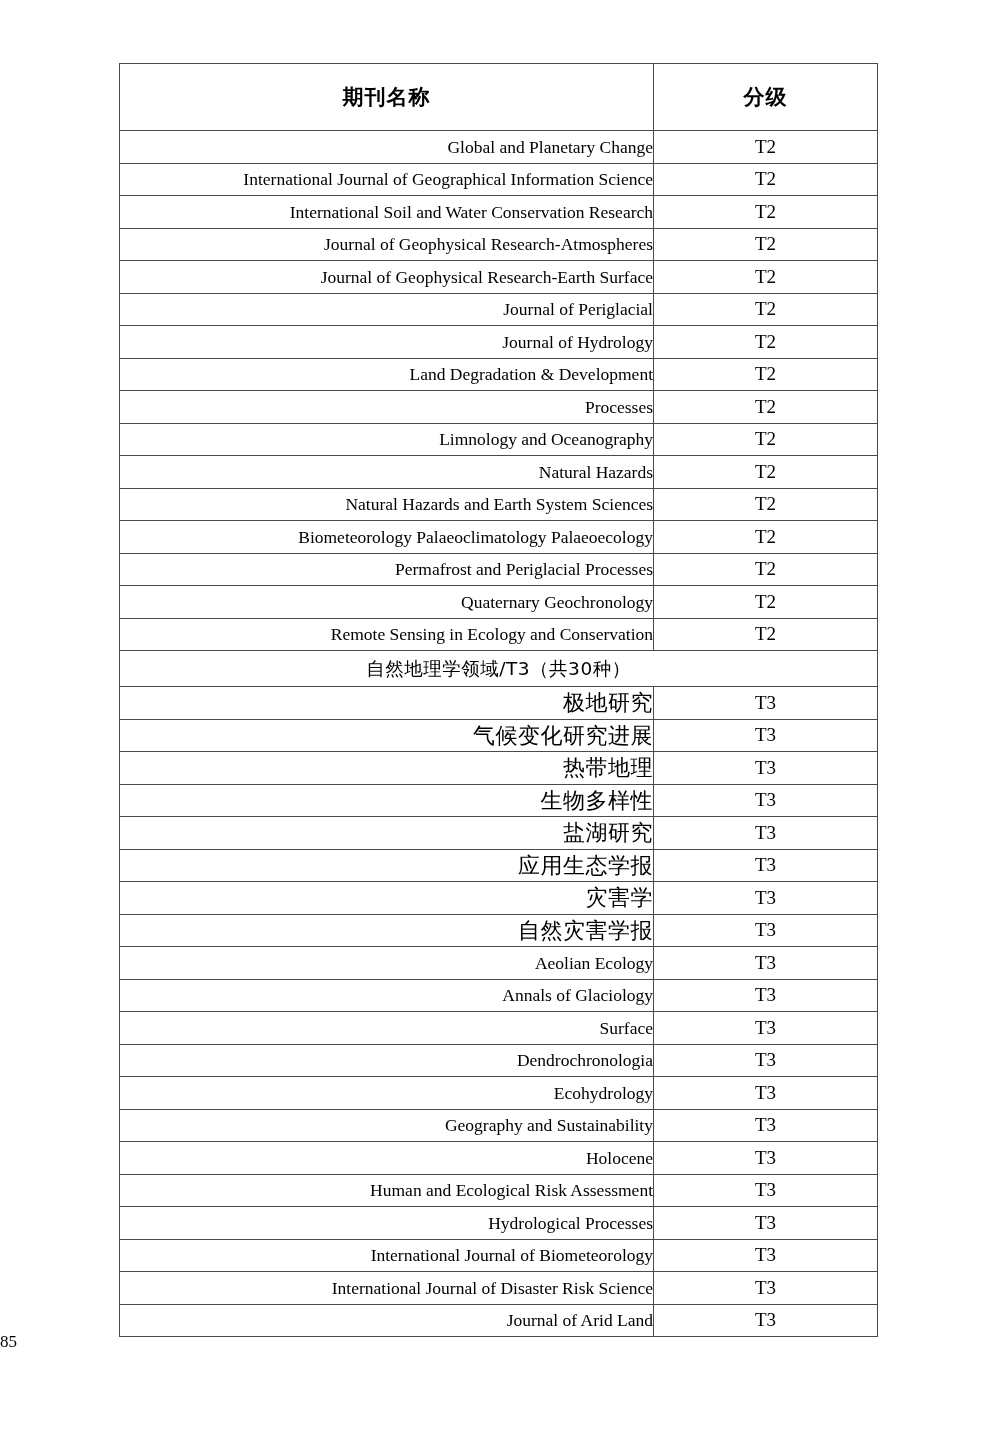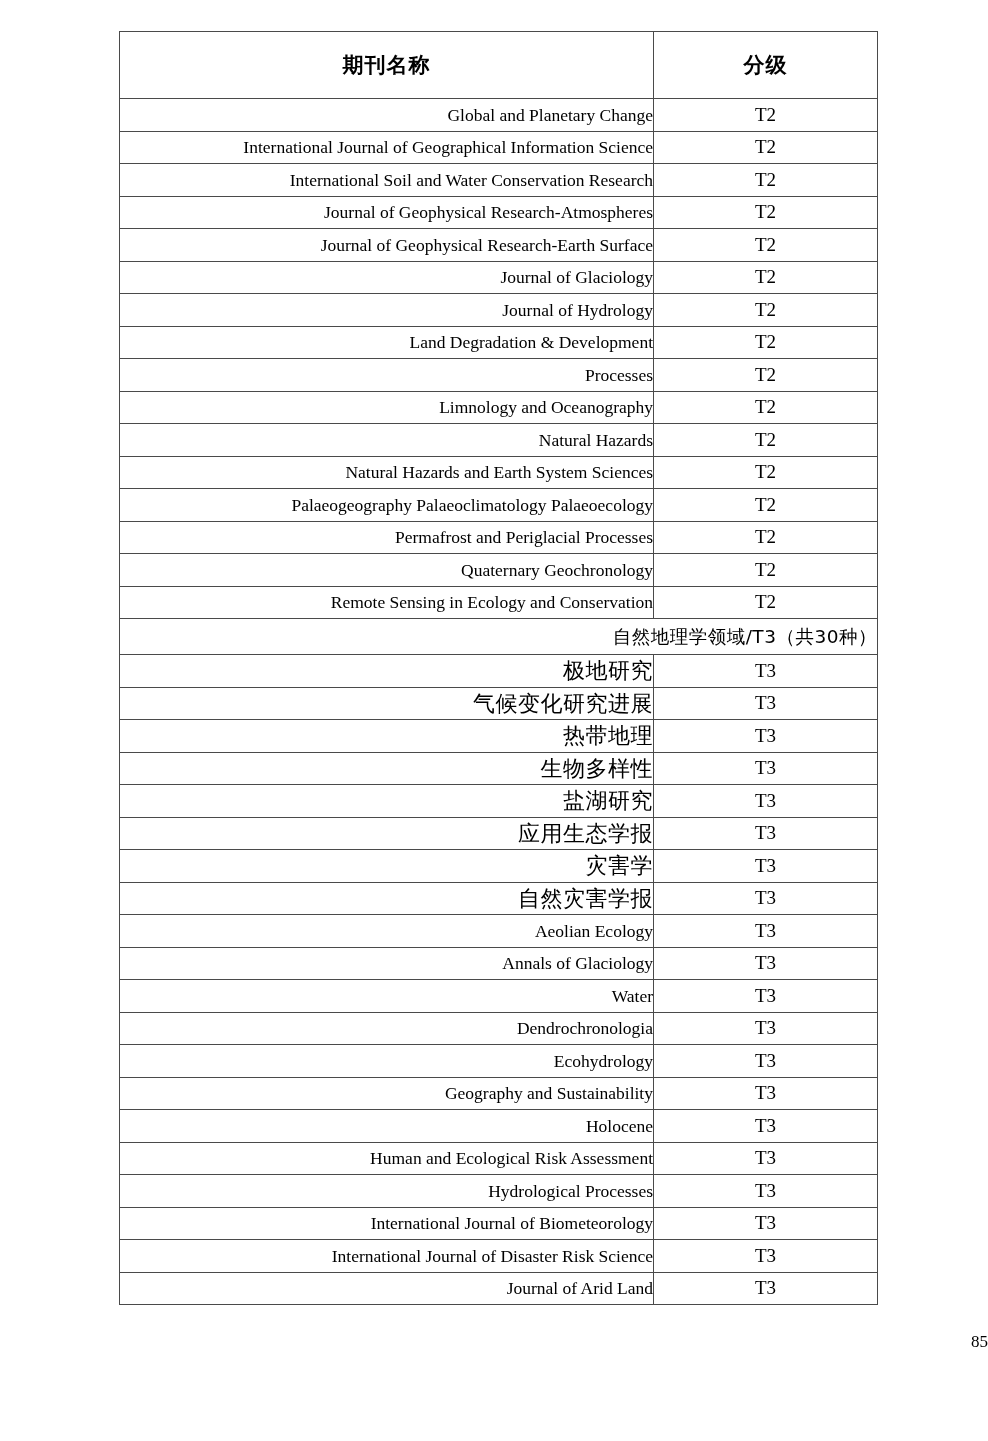--- a/index.html
+++ b/index.html
@@ -27,20 +27,21 @@
     position: absolute;
     left: 119px;
     top: 31px;
     width: 758px;
   }
 
   table.journal-table {
     width: 758px;
     border-collapse: collapse;
     table-layout: fixed;
+    margin-top: 32px;
   }
 
   table.journal-table col.col-name { width: 534px; }
   table.journal-table col.col-tier { width: 224px; }
 
   table.journal-table th,
   table.journal-table td {
     border: 1px solid #4a4a4a;
     padding: 0;
     vertical-align: middle;
@@ -76,38 +77,37 @@
   }
 
   td.cell-tier {
     text-align: center;
     font-size: 19px;
   }
 
   
   tr.section-row td {
     height: 35px;
-    text-align: right;
+    text-align: center;
     font-family: "DejaVu Sans", "Liberation Sans", sans-serif;
     font-size: 18.5px;
     letter-spacing: 0.5px;
   }
   tr.section-row td .sec-text {
     display: inline-block;
   }
 
   .page-number {
     position: absolute;
     left: 0;
     right: 0;
     top: 1332px;
-    text-align: right;
+    text-align: left;
     font-size: 17px;
     font-family: "Liberation Serif", "DejaVu Serif", serif;
-    padding-left: 31px;
   }
 </style>
 </head>
 <body>
 
 <div class="page">
 
   <div class="table-wrap">
     <table class="journal-table">
       <colgroup>
@@ -135,21 +135,21 @@
           </tr>
           <tr class="data-row">
             <td class="cell-name">Journal of Geophysical Research-Atmospheres</td>
             <td class="cell-tier">T2</td>
           </tr>
           <tr class="data-row">
             <td class="cell-name">Journal of Geophysical Research-Earth Surface</td>
             <td class="cell-tier">T2</td>
           </tr>
           <tr class="data-row">
-            <td class="cell-name">Journal of Glaciology</td>
+            <td class="cell-name">Journal of Periglacial</td>
             <td class="cell-tier">T2</td>
           </tr>
           <tr class="data-row">
             <td class="cell-name">Journal of Hydrology</td>
             <td class="cell-tier">T2</td>
           </tr>
           <tr class="data-row">
             <td class="cell-name">Land Degradation &amp; Development</td>
             <td class="cell-tier">T2</td>
           </tr>
@@ -163,21 +163,21 @@
           </tr>
           <tr class="data-row">
             <td class="cell-name">Natural Hazards</td>
             <td class="cell-tier">T2</td>
           </tr>
           <tr class="data-row">
             <td class="cell-name">Natural Hazards and Earth System Sciences</td>
             <td class="cell-tier">T2</td>
           </tr>
           <tr class="data-row">
-            <td class="cell-name">Palaeogeography Palaeoclimatology Palaeoecology</td>
+            <td class="cell-name">Biometeorology Palaeoclimatology Palaeoecology</td>
             <td class="cell-tier">T2</td>
           </tr>
           <tr class="data-row">
             <td class="cell-name">Permafrost and Periglacial Processes</td>
             <td class="cell-tier">T2</td>
           </tr>
           <tr class="data-row">
             <td class="cell-name">Quaternary Geochronology</td>
             <td class="cell-tier">T2</td>
           </tr>
@@ -222,21 +222,21 @@
           </tr>
           <tr class="data-row">
             <td class="cell-name">Aeolian Ecology</td>
             <td class="cell-tier">T3</td>
           </tr>
           <tr class="data-row">
             <td class="cell-name">Annals of Glaciology</td>
             <td class="cell-tier">T3</td>
           </tr>
           <tr class="data-row">
-            <td class="cell-name">Water</td>
+            <td class="cell-name">Surface</td>
             <td class="cell-tier">T3</td>
           </tr>
           <tr class="data-row">
             <td class="cell-name">Dendrochronologia</td>
             <td class="cell-tier">T3</td>
           </tr>
           <tr class="data-row">
             <td class="cell-name">Ecohydrology</td>
             <td class="cell-tier">T3</td>
           </tr>

